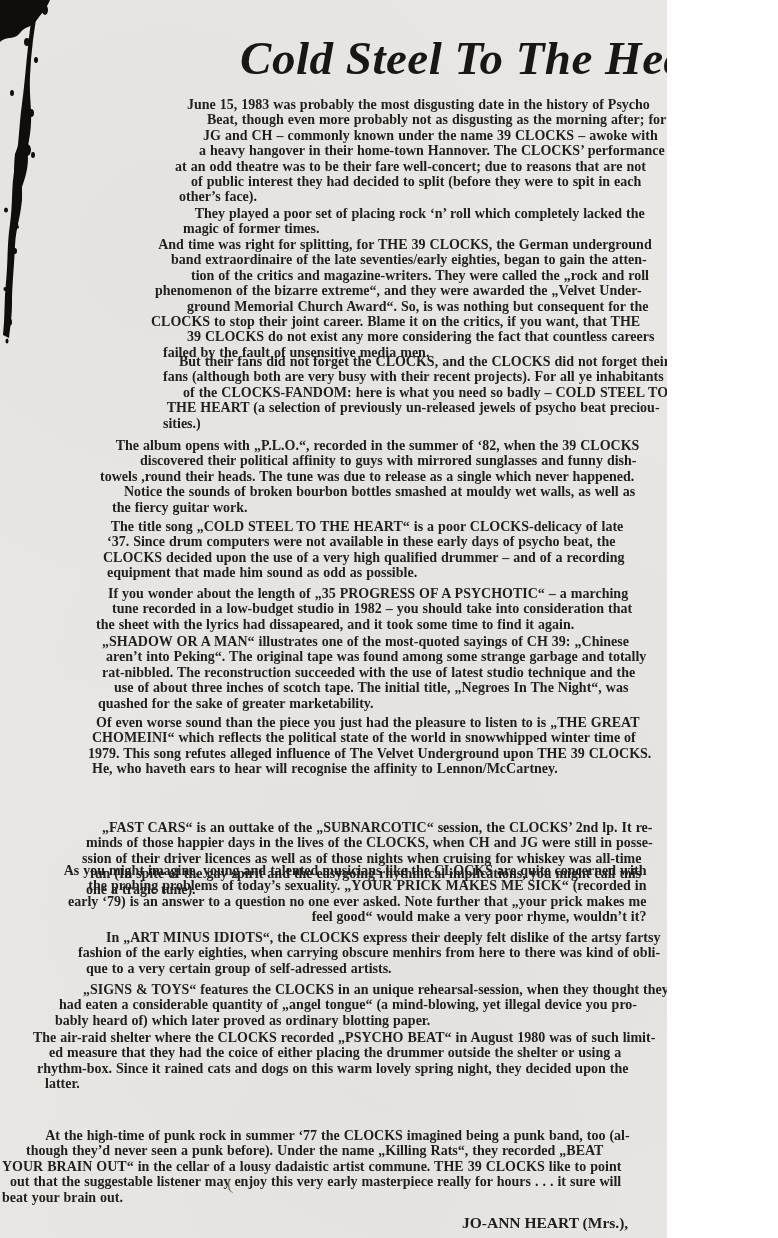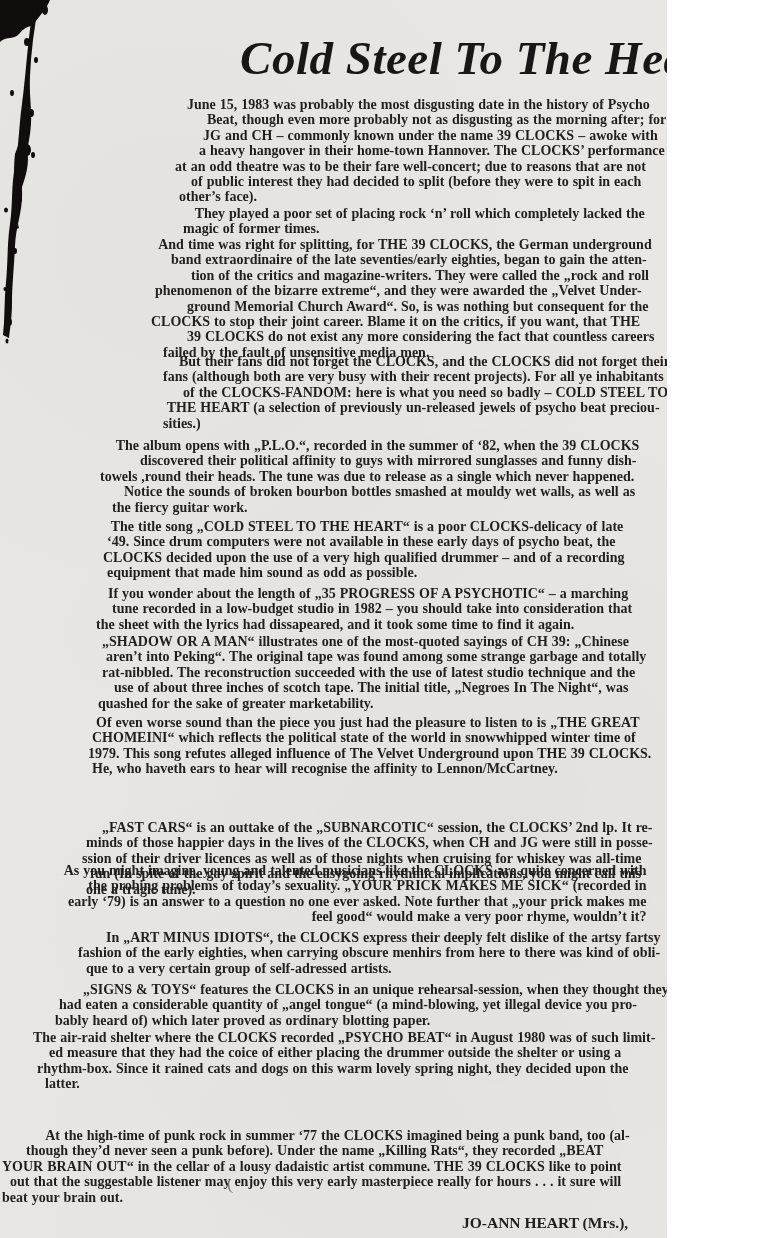--- a/index.html
+++ b/index.html
@@ -102,21 +102,21 @@
 fans (although both are very busy with their recent projects). For all ye inhabitants
      of the CLOCKS-FANDOM: here is what you need so badly – COLD STEEL TO
  THE HEART (a selection of previously un-released jewels of psycho beat preciou-
 sities.)</div>
       <div class="para" style="top: 438px; left: 100px;">    The album opens with „P.L.O.“, recorded in the summer of ‘82, when the 39 CLOCKS
           discovered their political affinity to guys with mirrored sunglasses and funny dish-
 towels ,round their heads. The tune was due to release as a single which never happened.
       Notice the sounds of broken bourbon bottles smashed at mouldy wet walls, as well as
    the fiercy guitar work.</div>
       <div class="para" style="top: 519px; left: 103px;">  The title song „COLD STEEL TO THE HEART“ is a poor CLOCKS-delicacy of late
- ‘49. Since drum computers were not available in these early days of psycho beat, the
+ ‘37. Since drum computers were not available in these early days of psycho beat, the
 CLOCKS decided upon the use of a very high qualified drummer – and of a recording
  equipment that made him sound as odd as possible.</div>
       <div class="para" style="top: 586px; left: 96px;">   If you wonder about the length of „35 PROGRESS OF A PSYCHOTIC“ – a marching
     tune recorded in a low-budget studio in 1982 – you should take into consideration that
 the sheet with the lyrics had dissapeared, and it took some time to find it again.</div>
       <div class="para" style="top: 634px; left: 98px;"> „SHADOW OR A MAN“ illustrates one of the most-quoted sayings of CH 39: „Chinese
   aren’t into Peking“. The original tape was found among some strange garbage and totally
  rat-nibbled. The reconstruction succeeded with the use of latest studio technique and the
     use of about three inches of scotch tape. The initial title, „Negroes In The Night“, was
 quashed for the sake of greater marketability.</div>

